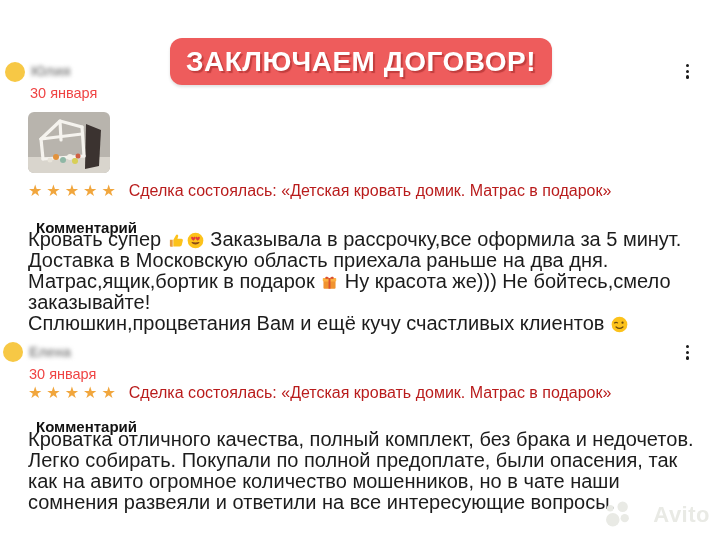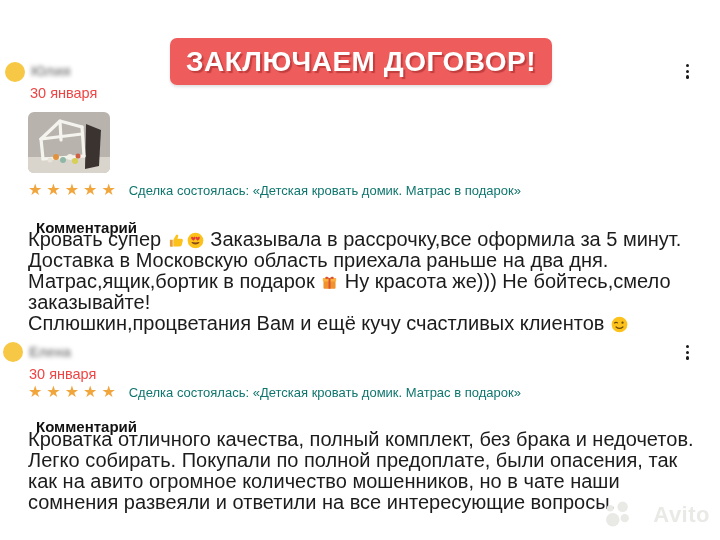--- a/index.html
+++ b/index.html
@@ -1,39 +1,39 @@
 <!DOCTYPE html>
 <html><head>
 <meta charset="utf-8">
 <style>
   html,body{margin:0;padding:0;background:#fff;}
   .page{position:relative;width:720px;height:540px;background:#ffffff;overflow:hidden;
         font-family:"Liberation Sans","DejaVu Sans",sans-serif;color:#1c1c1c;}
 
   
   .banner{position:absolute;left:170px;top:38px;height:47px;min-width:340px;
-          background:#ee5c5c;border-radius:7px;display:flex;align-items:center;justify-content:center;
+          background:#ee5c5c;border-radius:12px;display:flex;align-items:center;justify-content:center;
           padding:0 16px;box-shadow:0 2px 3px rgba(0,0,0,.12);}
   .banner span{color:#ffffff;font-weight:bold;font-size:28px;letter-spacing:.5px;white-space:nowrap;
           text-shadow:2px 2px 1px rgba(140,25,25,.45);}
 
   
   .avatar{position:absolute;width:20px;height:20px;border-radius:50%;background:#f7c845;}
   .name{position:absolute;font-size:14px;color:#8e8e8e;filter:blur(2.2px);font-weight:600;}
   .date{position:absolute;font-size:14.5px;color:#ef4444;}
   .kebab{position:absolute;background:none;border:none;padding:2px;display:flex;flex-direction:column;gap:2.5px;cursor:pointer;}
   .kebab i{width:3.2px;height:3.2px;border-radius:50%;background:#1a1a1a;display:block;}
 
   
   .thumb{position:absolute;left:28px;top:112px;width:82px;height:61px;border-radius:6px;overflow:hidden;}
 
   
   .deal-row{position:absolute;display:flex;align-items:center;gap:9px;}
   .stars{color:#f1a63d;font-size:16px;letter-spacing:4px;white-space:nowrap;line-height:1;}
-  .deal{font-size:13px;color:#0f766e;white-space:nowrap;}
+  .deal{font-size:16px;color:#b91c1c;white-space:nowrap;}
 
   .c-label{position:absolute;margin:8px;font-size:15px;font-weight:bold;color:#111;}
   .c-text{position:absolute;margin:0;font-size:20px;line-height:21px;color:#1c1c1c;
           width:678px;white-space:pre-line;}
 
   .em{width:17px;height:17px;display:inline-block;vertical-align:-3px;margin:0 1px;}
 
   
   .watermark{position:absolute;right:10px;top:501px;display:flex;align-items:center;gap:21px;color:#e9eae5;}
   .watermark .wm-text{font-size:22px;font-weight:bold;color:#e9eae5;letter-spacing:.5px;}

